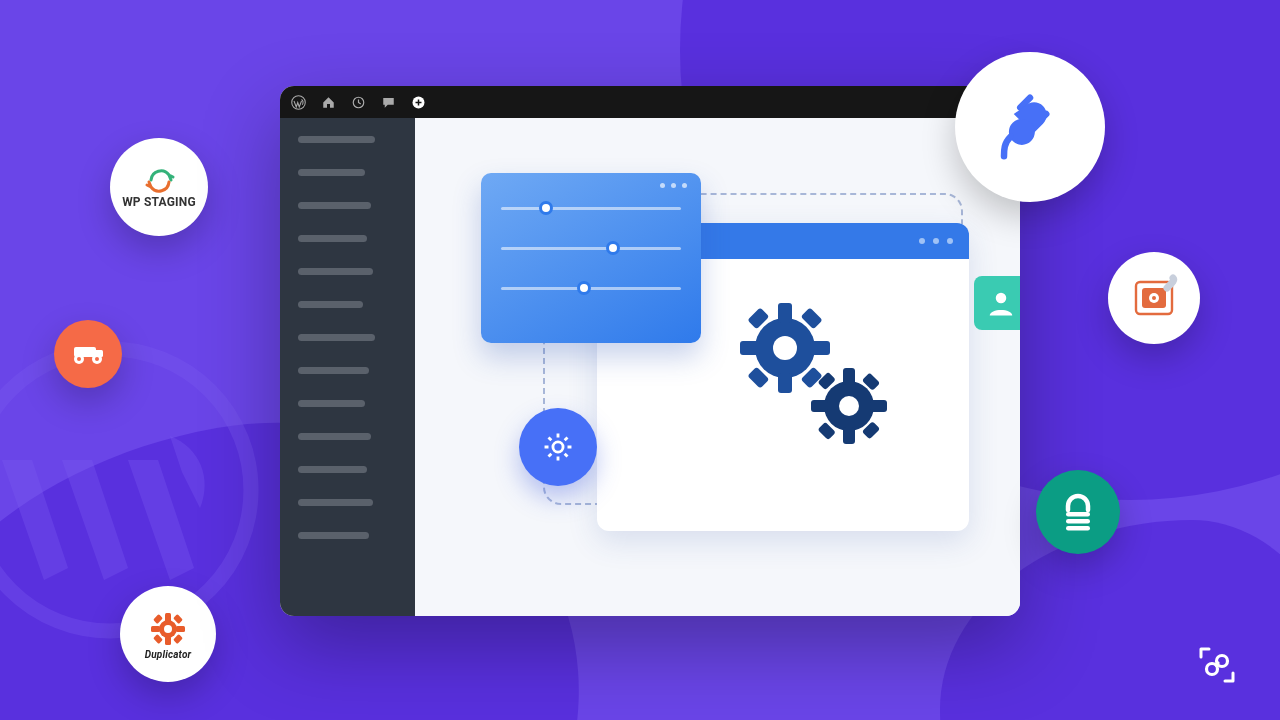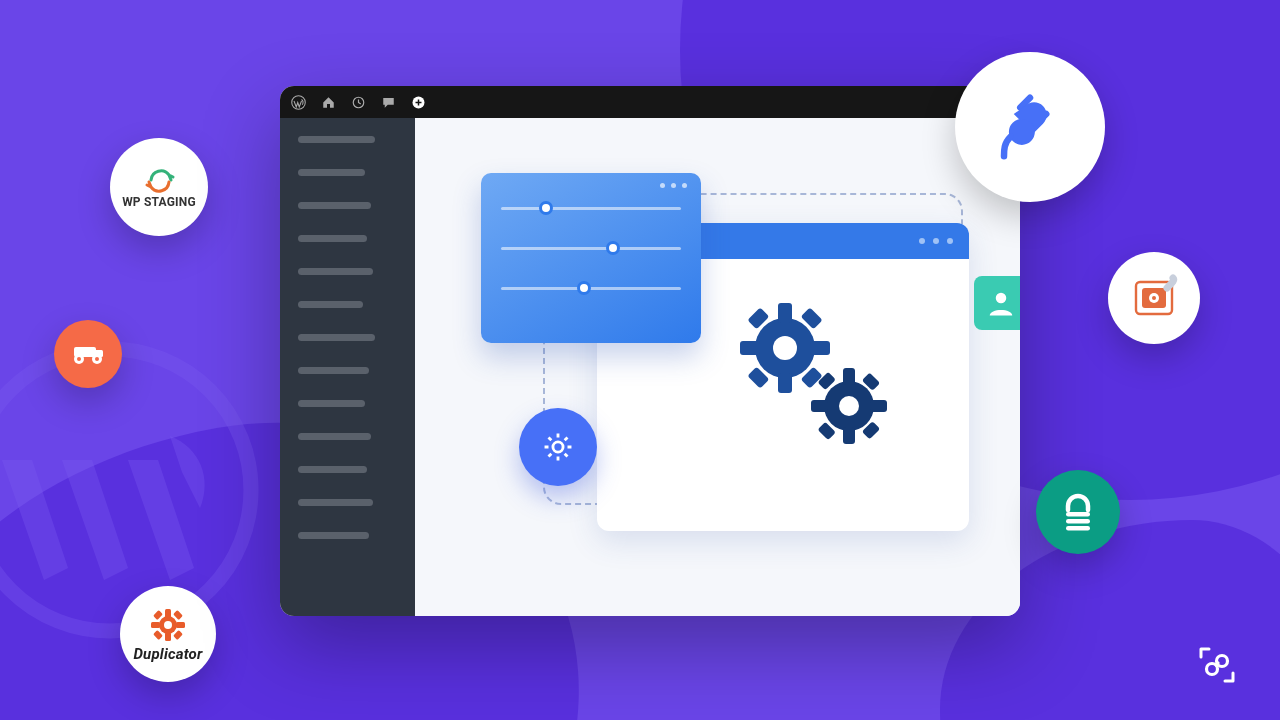--- a/index.html
+++ b/index.html
@@ -266,21 +266,21 @@
       <rect x="19" y="27" width="6" height="9" rx="1.5"></rect>
       <rect x="5" y="17" width="9" height="6" rx="1.5"></rect>
       <rect x="30" y="17" width="9" height="6" rx="1.5"></rect>
       <rect x="8" y="7" width="8" height="6" rx="1.5" transform="rotate(-45 12 10)"></rect>
       <rect x="28" y="7" width="8" height="6" rx="1.5" transform="rotate(45 32 10)"></rect>
       <rect x="8" y="27" width="8" height="6" rx="1.5" transform="rotate(45 12 30)"></rect>
       <rect x="28" y="27" width="8" height="6" rx="1.5" transform="rotate(-45 32 30)"></rect>
     </g>
     <circle cx="22" cy="20" r="4" fill="#fff"></circle>
   </svg>
-  <span class="badge-text" style="color:#222; font-style: italic; font-size:15px;">Duplicator</span>
+  <span class="badge-text" style="color:#222; font-style: italic; font-size:10px;">Duplicator</span>
 </div>
 
 <div class="admin-window">
   <div class="admin-topbar">
     <span class="topbar-icon">
       <svg width="15" height="15" viewBox="0 0 20 20">
           <circle cx="10" cy="10" r="9" fill="none" stroke="#aaa" stroke-width="1.4"></circle>
           <path d="M4 8 L7 16 L9 10 L11 16 L14 8 M14 6 C16 7 17 10 15 13" fill="none" stroke="#aaa" stroke-width="1.4"></path>
         </svg>
     </span>

